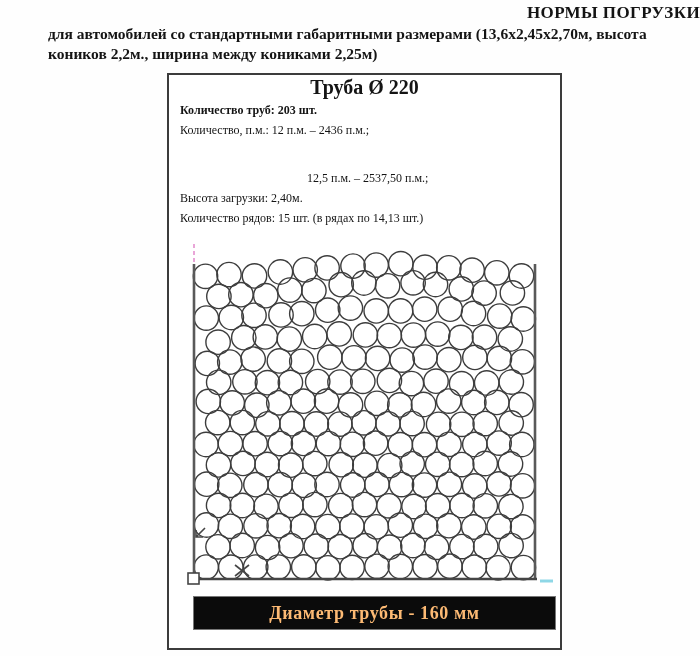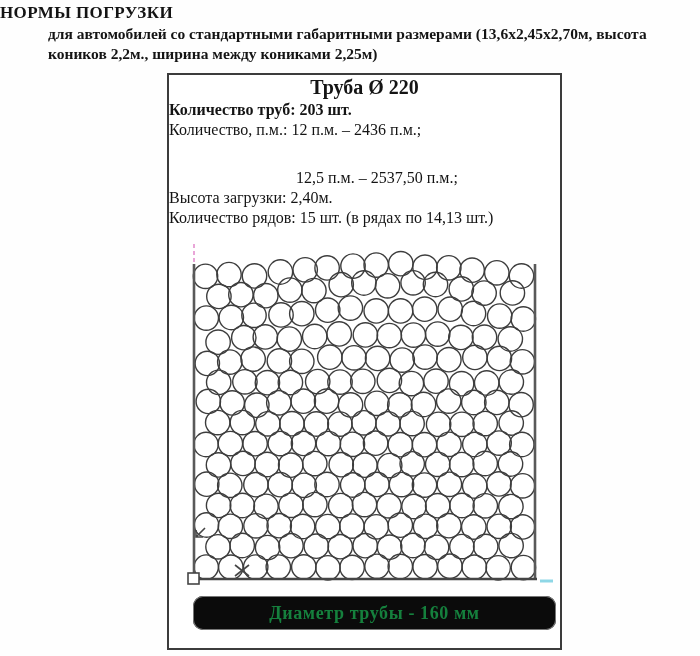--- a/index.html
+++ b/index.html
@@ -1,38 +1,38 @@
 <!DOCTYPE html>
 <html><head>
 <meta charset="utf-8">
 <style>
   html,body{margin:0;padding:0;background:#ffffff;}
   .page{
     position:relative;width:700px;height:656px;background:#fefefe;
     font-family:"Liberation Serif","DejaVu Serif",serif;color:#141414;overflow:hidden;
   }
   .doc-title{
-    position:absolute;top:3px;left:0;width:100%;text-align:left;
+    position:absolute;top:3px;left:0;width:100%;text-align:right;
     font-size:17px;font-weight:bold;letter-spacing:.4px;
   }
   .doc-subtitle{
     position:absolute;top:24px;left:50%;transform:translateX(-50%);
     width:604px;text-align:left;font-size:15.5px;font-weight:bold;line-height:20px;
   }
   .card{
     position:absolute;left:167px;top:73px;width:395px;height:577px;
     border:2px solid #3c3c3c;box-sizing:border-box;background:#ffffff;
   }
   .card-title{
     position:absolute;top:1px;left:0;width:100%;text-align:center;
     font-size:20px;font-weight:bold;
   }
   .spec-lines{
-    position:absolute;top:25px;left:0;right:4px;
-    font-size:16px;line-height:20px;white-space:nowrap;
+    position:absolute;top:25px;left:11px;right:4px;
+    font-size:12px;line-height:20px;white-space:nowrap;
   }
   .spec-line.bold{font-weight:bold;}
   .spec-line.indent{padding-left:127px;margin-top:28px;}
   .diagram{position:absolute;left:0;top:158px;width:391px;height:362px;}
   .banner{
     position:absolute;left:24px;top:521px;width:363px;height:34px;
     text-align:center;font-size:18px;font-weight:bold;line-height:34px;
     letter-spacing:.6px;box-shadow:0 0 0 1px #777 inset;
   }
 </style>
@@ -259,17 +259,17 @@
         <circle cx="352.5" cy="43.0" r="12.2" fill="none" stroke="#3d3d3d" stroke-width="1.4"></circle>
         <line x1="25" y1="31" x2="25" y2="346" stroke="#595959" stroke-width="2.6"></line>
         <line x1="366" y1="31" x2="366" y2="346" stroke="#595959" stroke-width="2.6"></line>
         <line x1="19" y1="346" x2="368" y2="346" stroke="#454545" stroke-width="2.4"></line>
         <rect x="19" y="340" width="11" height="11" fill="#ffffff" stroke="#454545" stroke-width="1.6"></rect>
         <line x1="66" y1="332" x2="80" y2="343" stroke="#454545" stroke-width="1.6"></line>
         <line x1="80" y1="332" x2="66" y2="343" stroke="#454545" stroke-width="1.6"></line>
         <path d="M36,295 L27,304 M27,297 L27,304 L34,304" fill="none" stroke="#454545" stroke-width="1.6"></path>
         <line x1="371" y1="348" x2="384" y2="348" stroke="#8ed7e6" stroke-width="3"></line>
       </svg>
-    <div class="banner" style="background: rgb(11, 11, 11); color: #15803d; border-radius: 10px;">
+    <div class="banner" style="background: rgb(11, 11, 11); color: #fdba74;">
       <span>Диаметр трубы - 160 мм</span>
     </div>
   </div>
 </div>
 
 </body></html>

